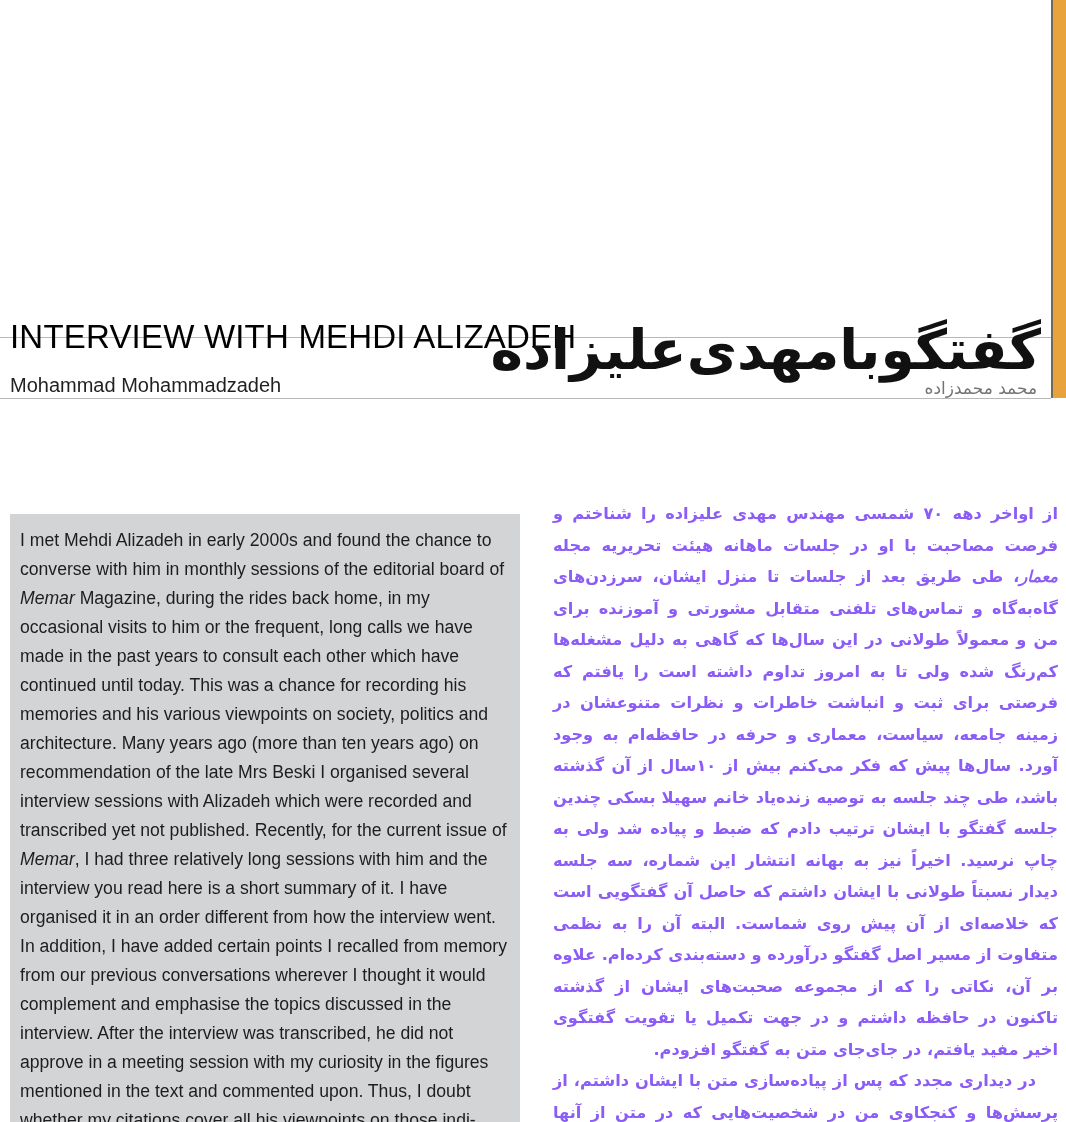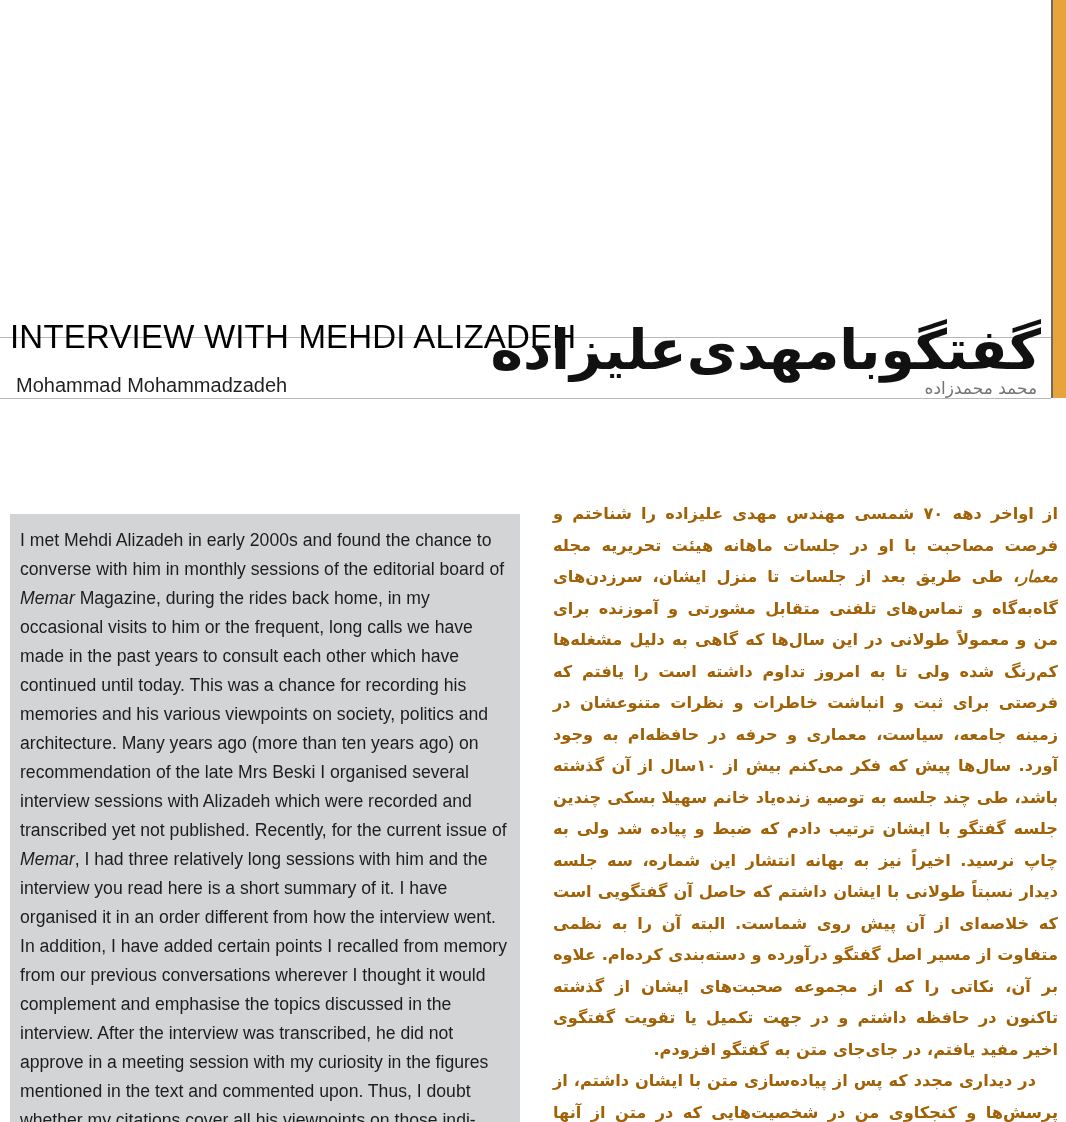--- a/index.html
+++ b/index.html
@@ -74,21 +74,21 @@
     font-family: "DejaVu Sans", "Liberation Sans", sans-serif;
     font-size: 55px;
     font-weight: 700;
     line-height: 60px;
     white-space: nowrap;
     color: #111111;
   }
 
   #author-en {
     position: absolute;
-    left: 16px;
+    left: 10px;
     top: 373px;
     font-size: 20px;
     font-weight: 400;
     line-height: 24px;
     white-space: nowrap;
     color: #231f20;
   }
 
   #author-fa {
     position: absolute;
@@ -138,21 +138,21 @@
     width: 505px;
     direction: rtl;
     text-align: justify;
     font-family: "DejaVu Sans", "Liberation Sans", sans-serif;
   }
   #col-fa p {
     margin: 0;
     font-size: 16.2px;
     font-weight: 700;
     line-height: 31.5px;
-    color: #a16207;
+    color: #8b5cf6;
     text-align: justify;
     text-align-last: right;
   }
   #col-fa p.indent { text-indent: 22px; }
   #col-fa .it { font-style: italic; font-weight: 700; }
 </style>
 </head>
 <body>
 
 <div id="accent-bar-edge"></div>

